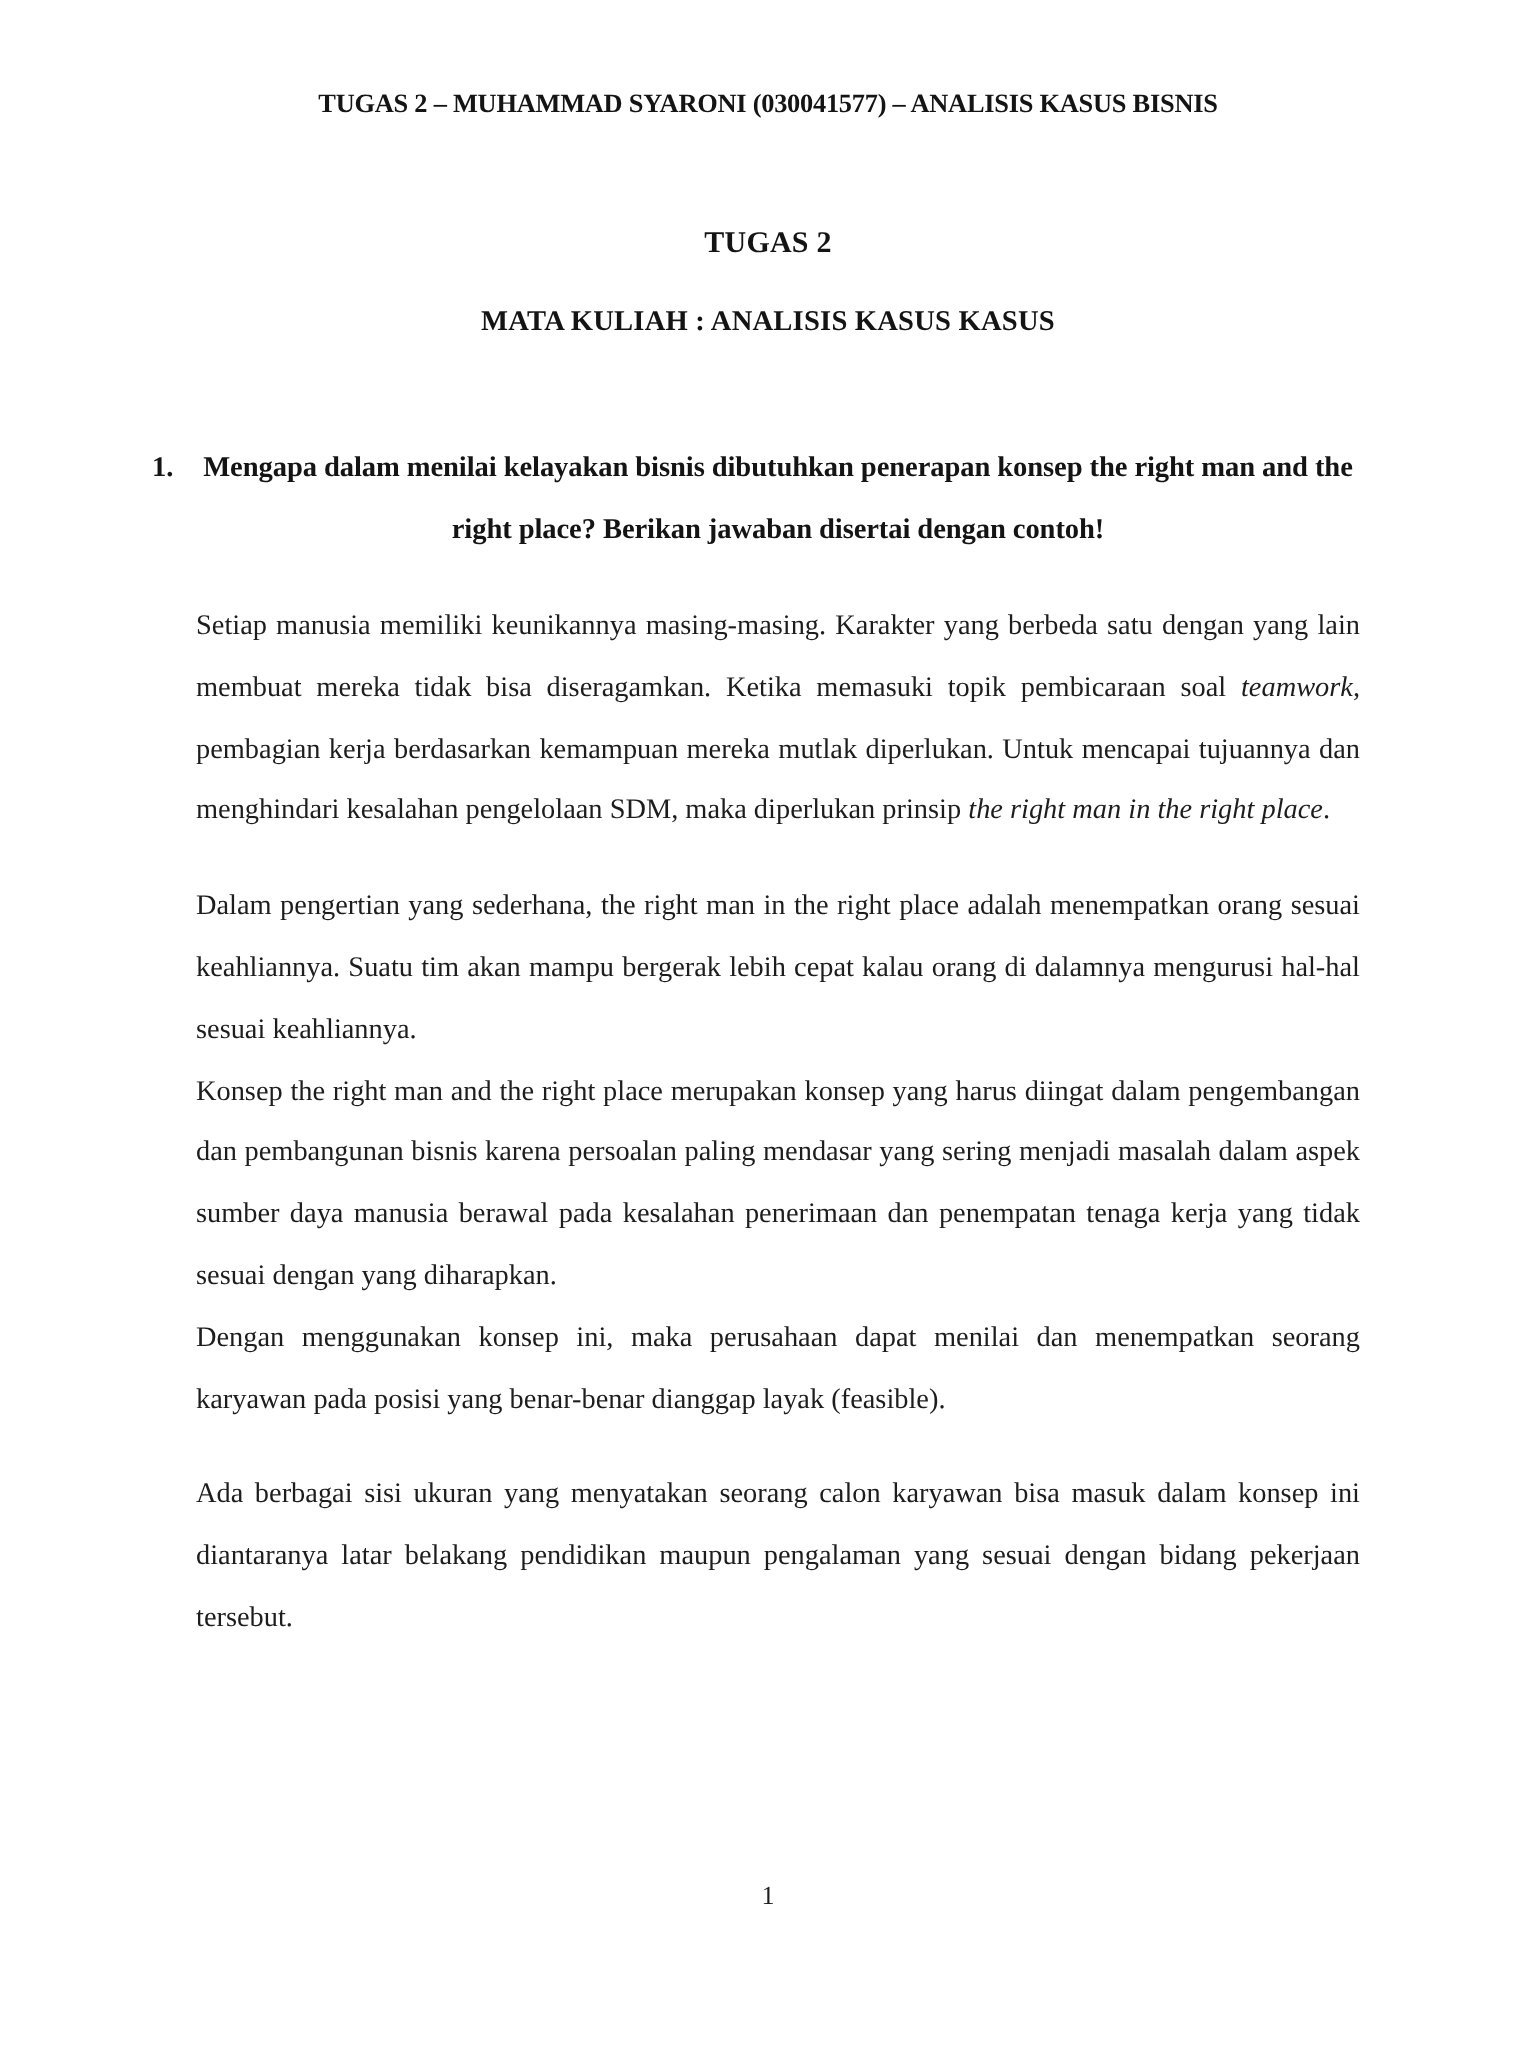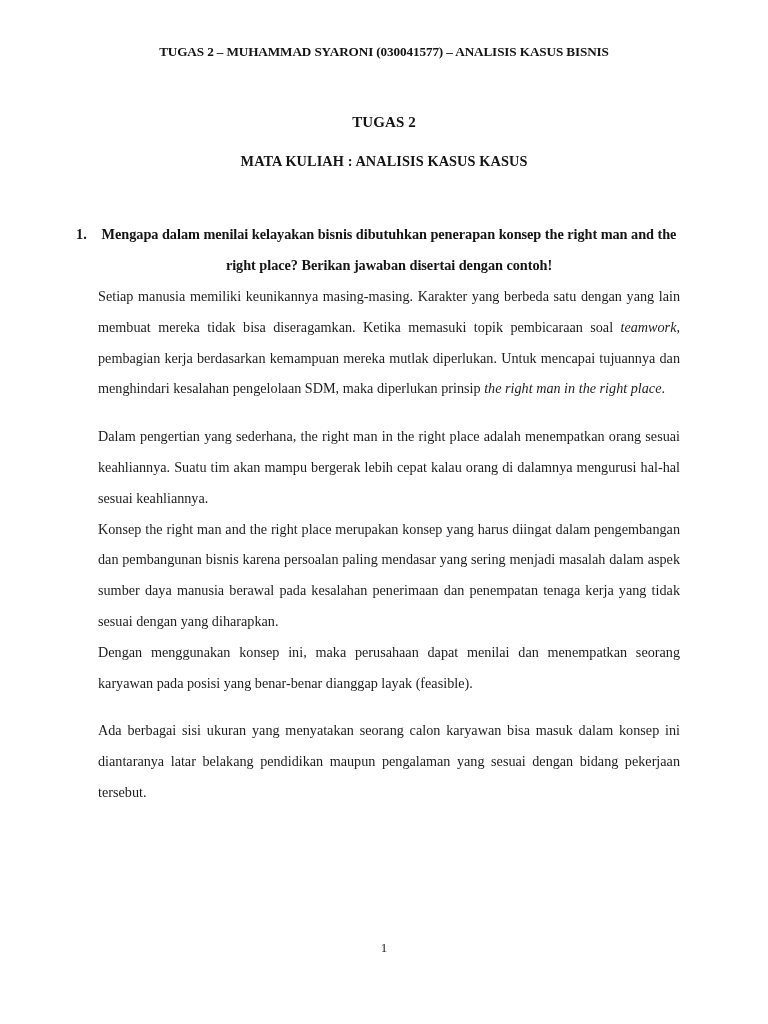--- a/index.html
+++ b/index.html
@@ -84,20 +84,21 @@
   .question-text {
     flex: 1 1 auto;
     text-align: center;
     letter-spacing: -0.05px;
   }
 
   
   .answer-body {
     margin-left: 22px;
     width: 582px;
+    margin-top: 17px;
   }
   .para {
     text-align: justify;
     text-justify: inter-word;
     font-size: 14.2px;
     line-height: 30.8px;
     color: #1d1d1d;
     margin: 0;
   }
   .para.gap-before {

